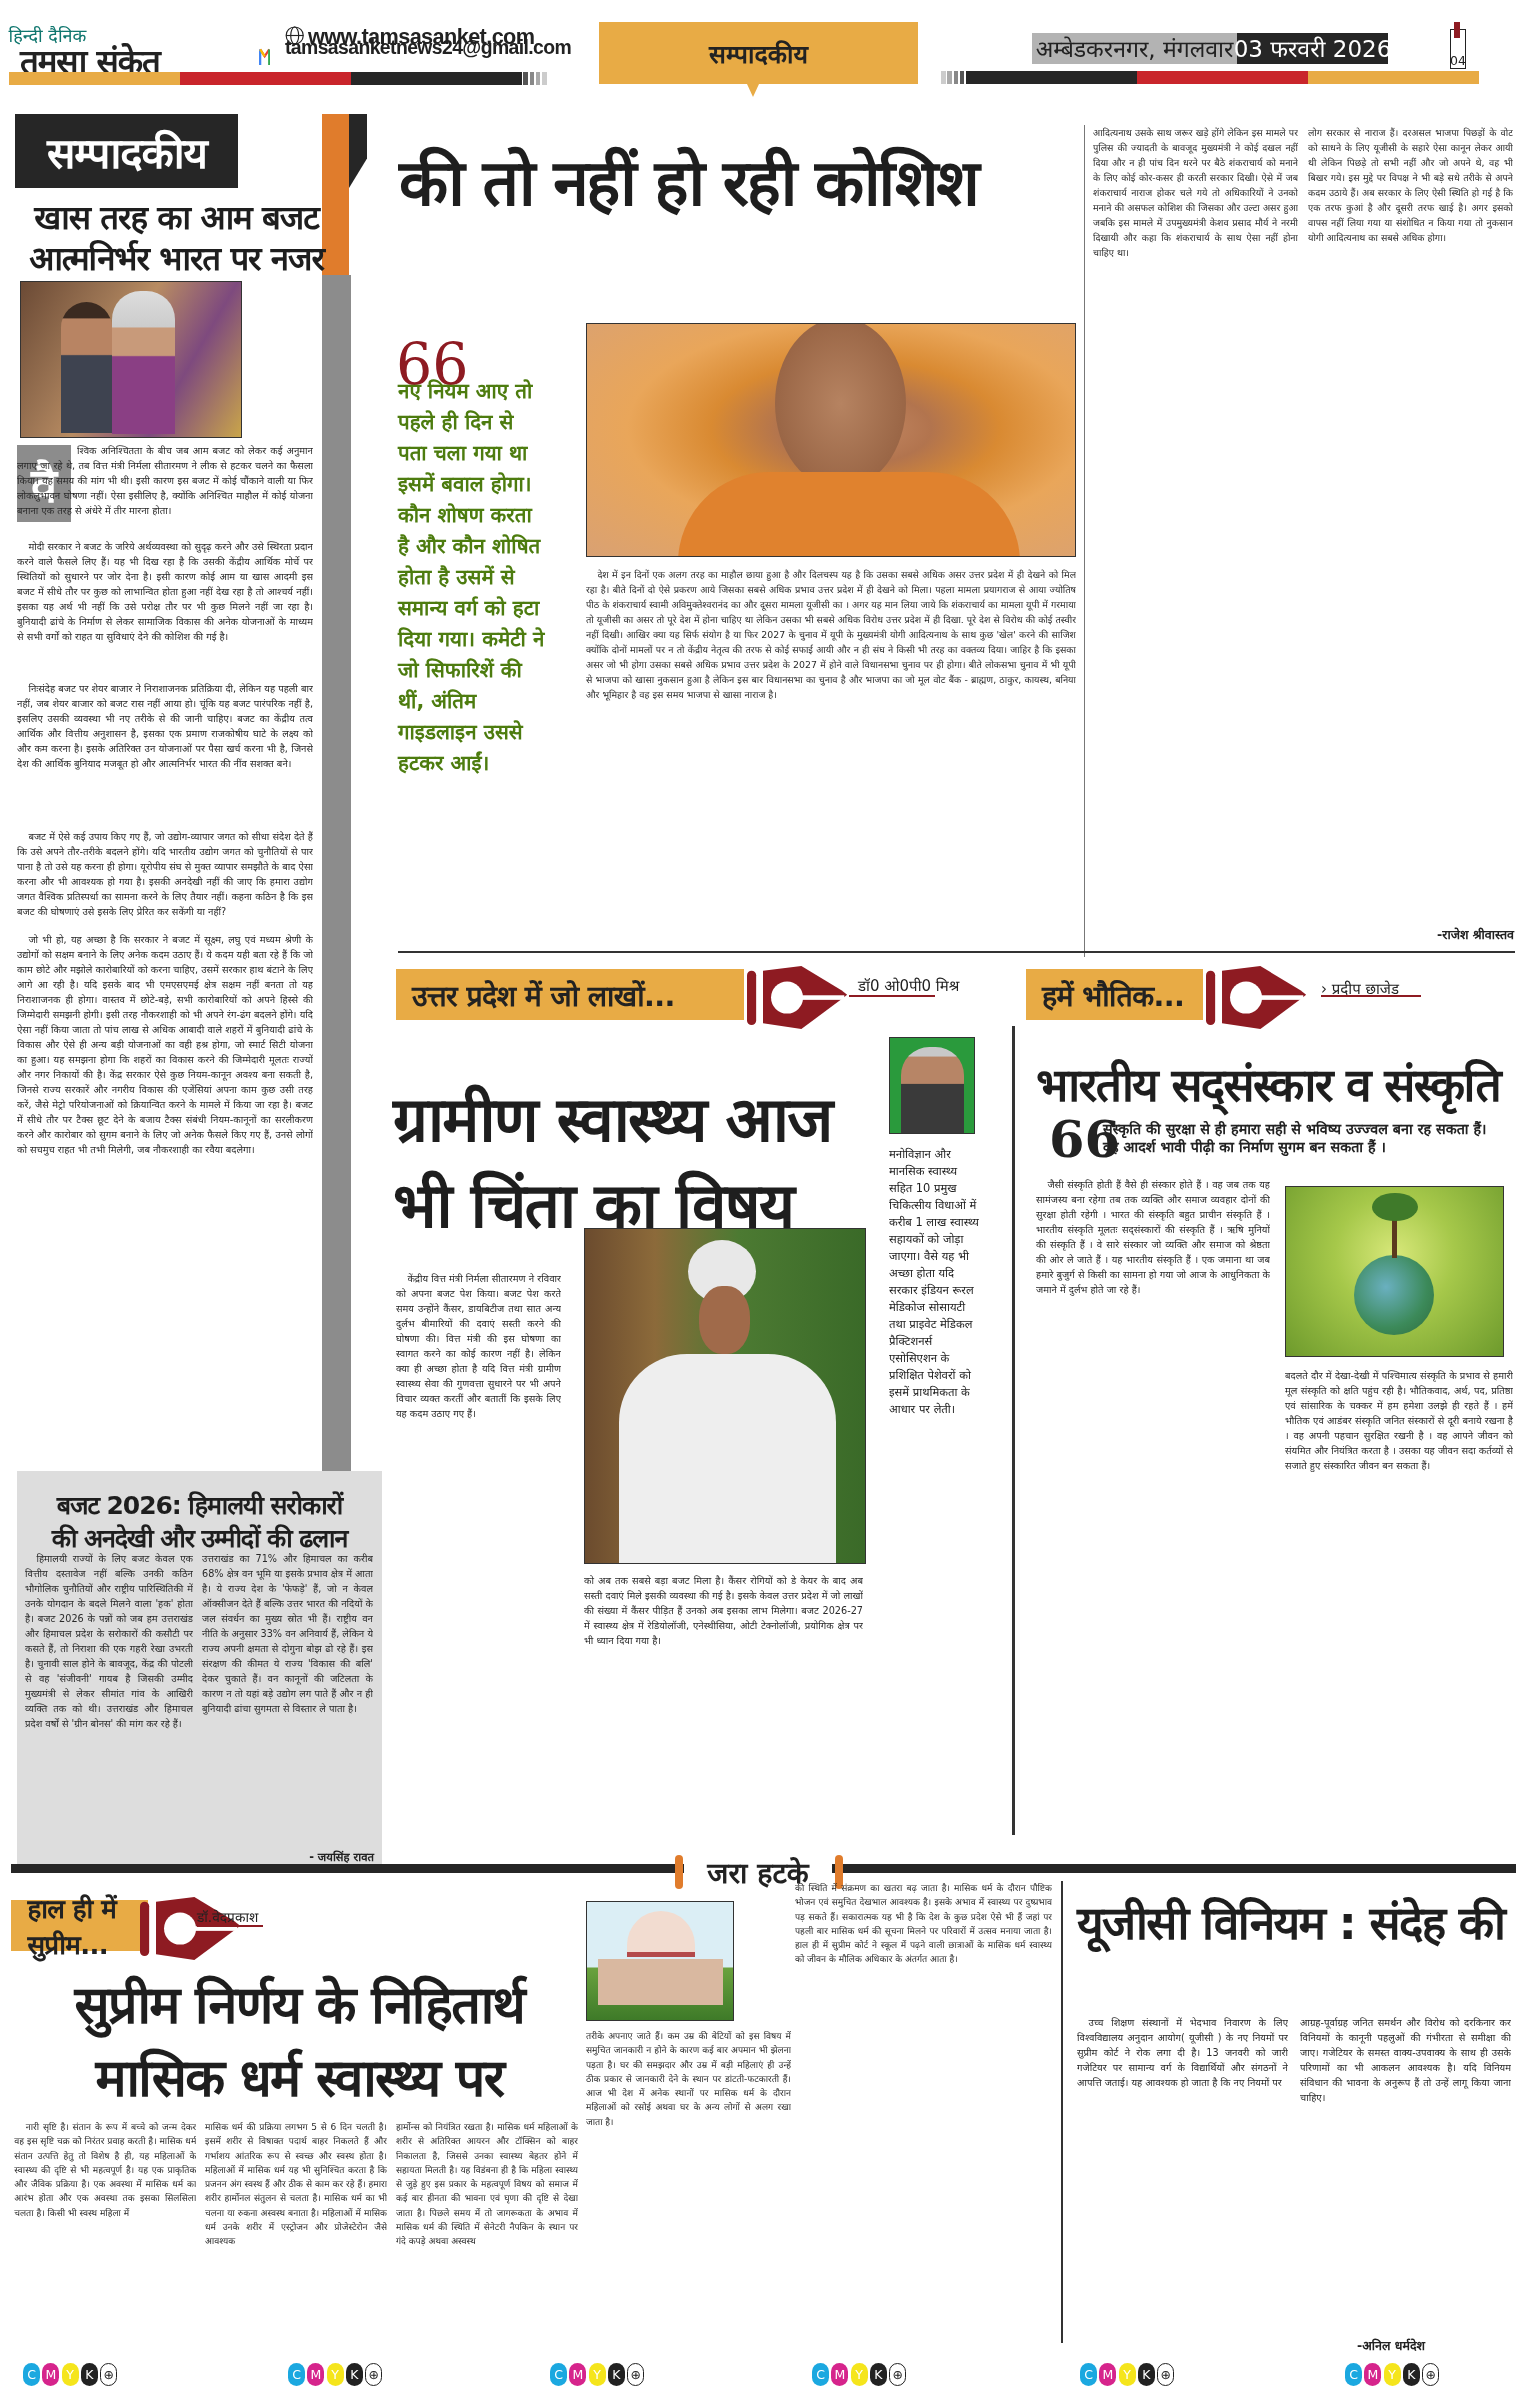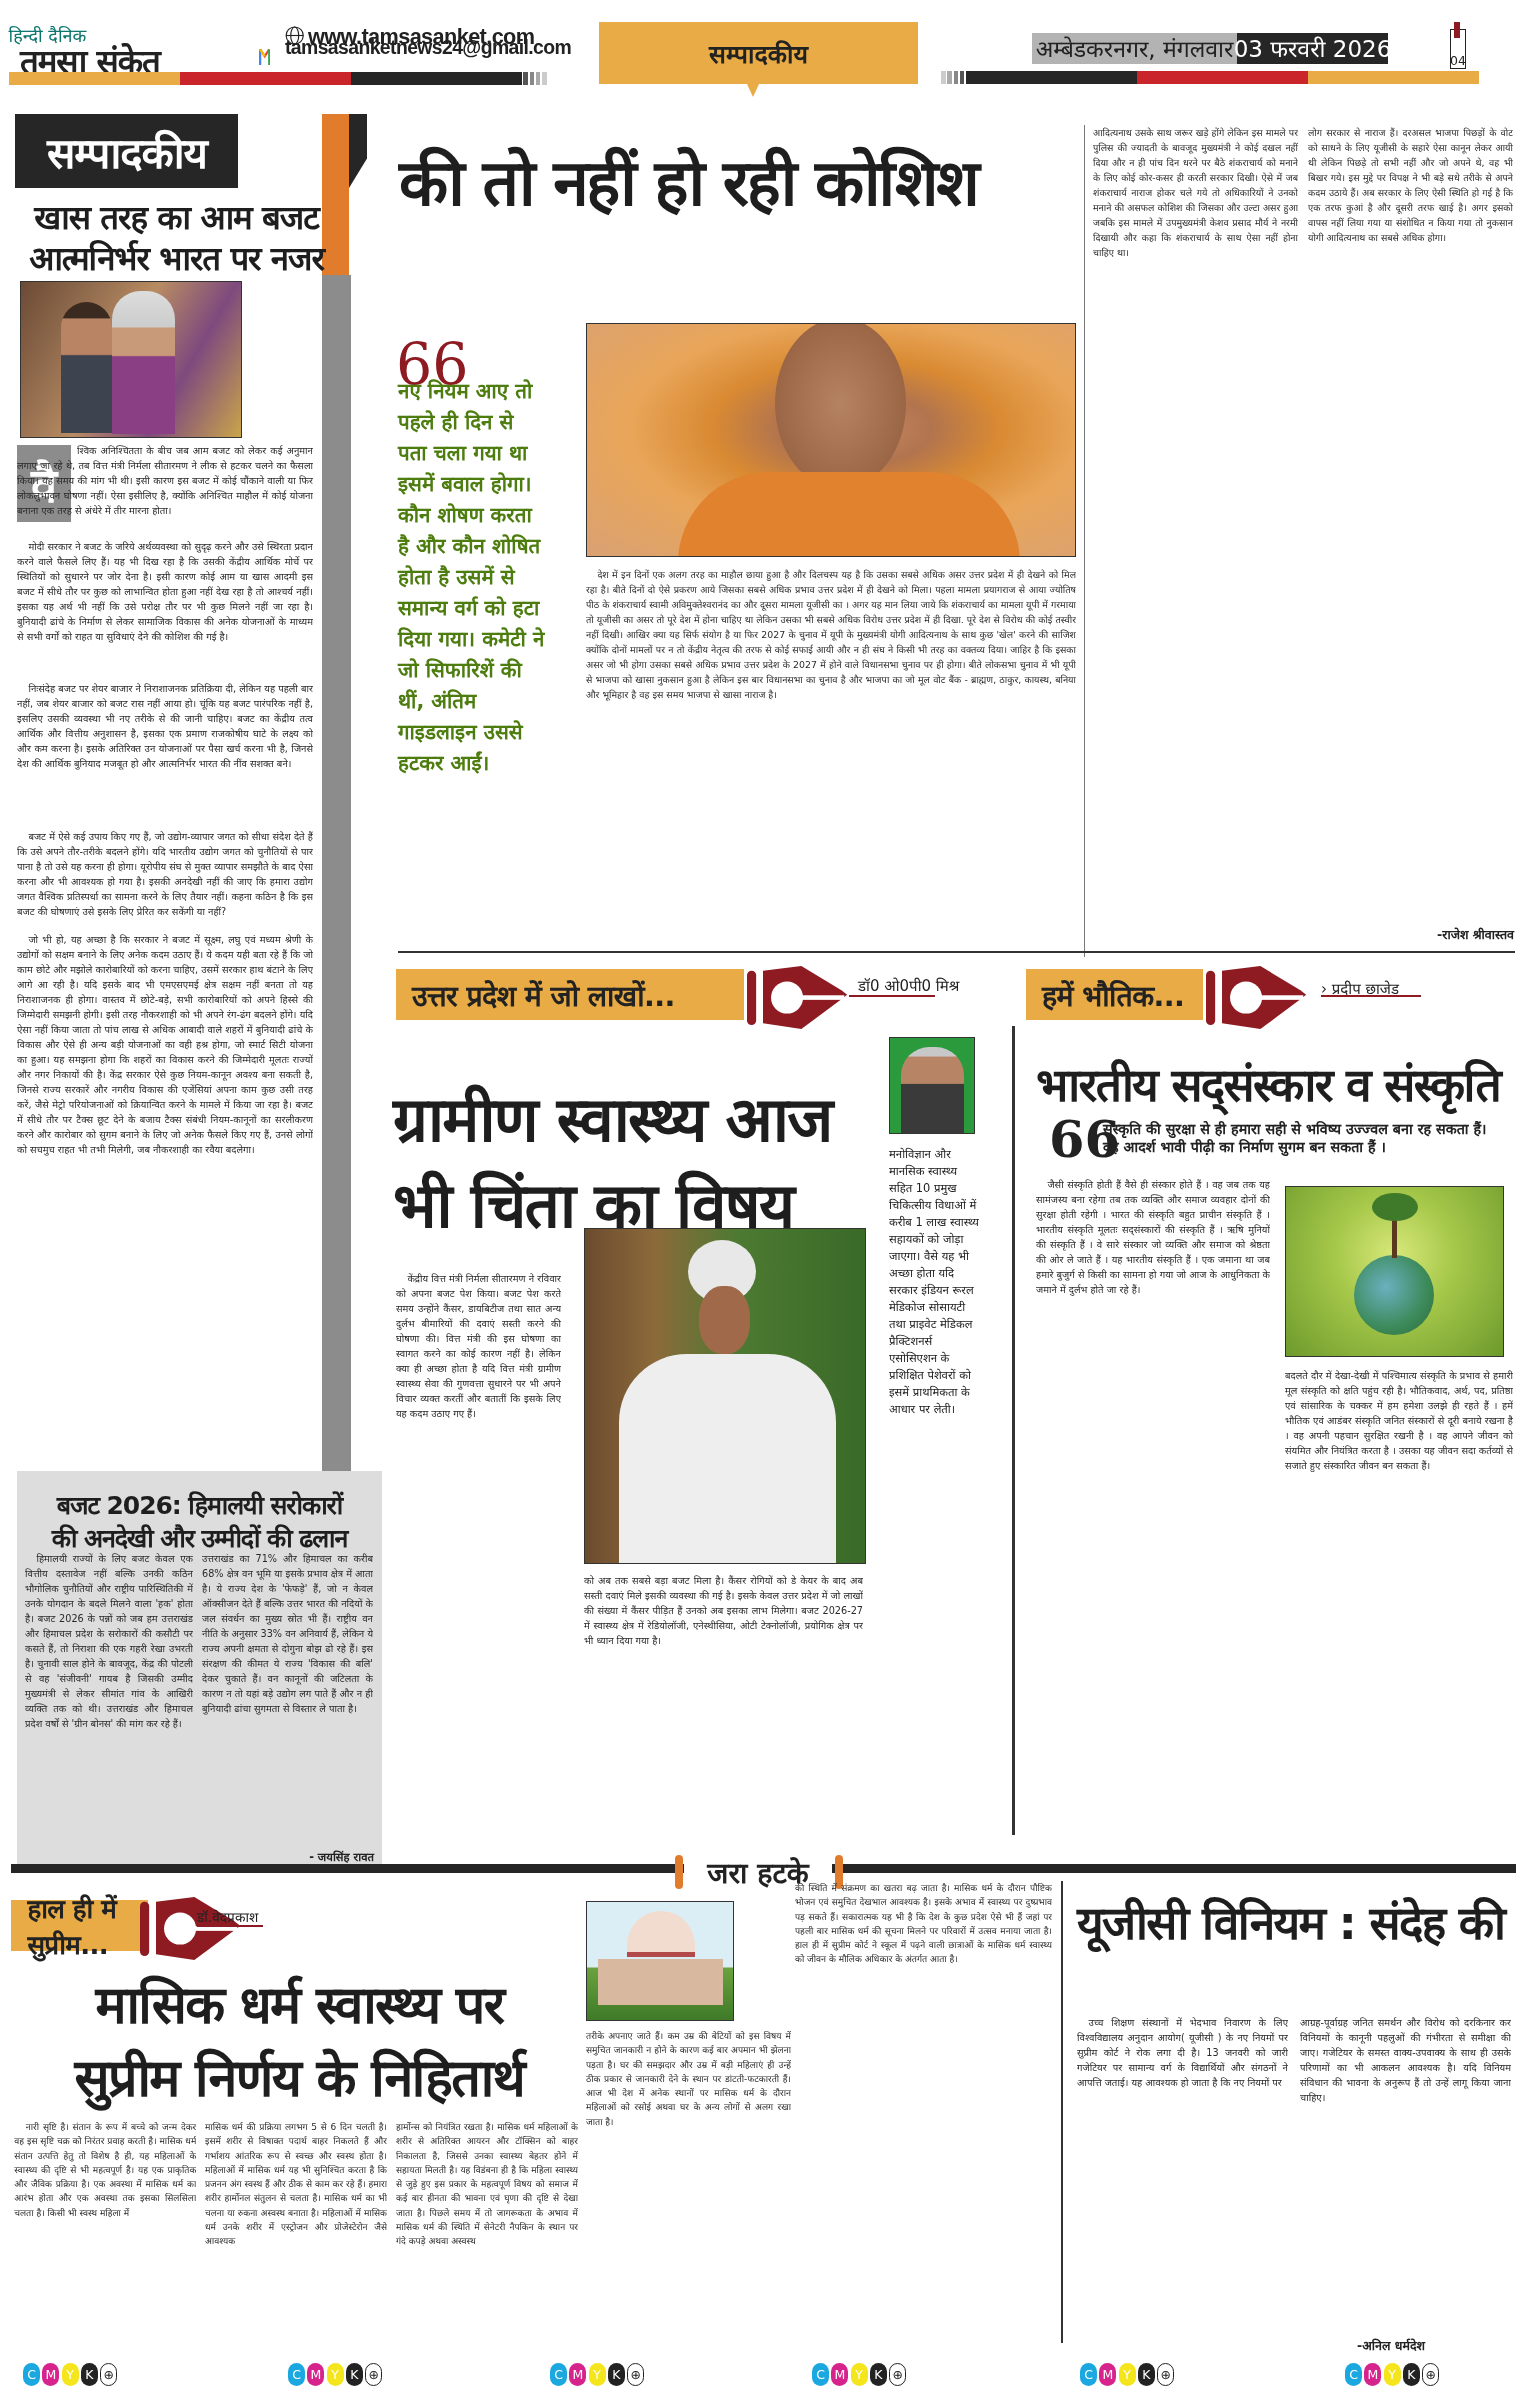--- a/index.html
+++ b/index.html
@@ -225,22 +225,22 @@
       <rect x="70" y="51" width="100" height="8" fill="#fff"></rect>
     </svg>
 </div>
 <div class="abs byline" data-name="menstrual-byline" style="left:197px;top:1907px;font-size:13.7px">डॉ.वेदप्रकाश</div>
 <div class="abs rule" data-name="menstrual-byline-rule" style="left:197px;top:1925px;width:66px"></div>
 <style>
 [data-name="menstrual-kicker"]{width:137px !important}
 [data-name="fountain-pen-icon-3"]{left:140px !important}
 </style>
 <div class="abs hl" data-name="menstrual-headline" style="left:14.3px;top:1969px;width:570px;font-size:52px;line-height:73px;text-align:center;letter-spacing:-1.7px">
+  <div>सुप्रीम निर्णय के निहितार्थ</div>
   <div>मासिक धर्म स्वास्थ्य पर</div>
-  <div>सुप्रीम निर्णय के निहितार्थ</div>
 </div>
 <div class="abs txt" data-name="menstrual-col-1" style="left:14.3px;top:2120px;width:182px;text-indent:11.4px;font-size:9px;line-height:14.3px">नारी सृष्टि है। संतान के रूप में बच्चे को जन्म देकर वह इस सृष्टि चक्र को निरंतर प्रवाह करती है। मासिक धर्म संतान उत्पत्ति हेतु तो विशेष है ही, यह महिलाओं के स्वास्थ्य की दृष्टि से भी महत्वपूर्ण है। यह एक प्राकृतिक और जैविक प्रक्रिया है। एक अवस्था में मासिक धर्म का आरंभ होता और एक अवस्था तक इसका सिलसिला चलता है। किसी भी स्वस्थ महिला में</div>
 <div class="abs txt" data-name="menstrual-col-2" style="left:205px;top:2120px;width:182px;font-size:9px;line-height:14.3px">मासिक धर्म की प्रक्रिया लगभग 5 से 6 दिन चलती है। इसमें शरीर से विषाक्त पदार्थ बाहर निकलते हैं और गर्भाशय आंतरिक रूप से स्वच्छ और स्वस्थ होता है। महिलाओं में मासिक धर्म यह भी सुनिश्चित करता है कि प्रजनन अंग स्वस्थ हैं और ठीक से काम कर रहे हैं। हमारा शरीर हार्मोनल संतुलन से चलता है। मासिक धर्म का भी चलना या रुकना अस्वस्थ बनाता है। महिलाओं में मासिक धर्म उनके शरीर में एस्ट्रोजन और प्रोजेस्टेरोन जैसे आवश्यक</div>
 <div class="abs txt" data-name="menstrual-col-3" style="left:396px;top:2120px;width:182px;font-size:9px;line-height:14.3px">हार्मोन्स को नियंत्रित रखता है। मासिक धर्म महिलाओं के शरीर से अतिरिक्त आयरन और टॉक्सिन को बाहर निकालता है, जिससे उनका स्वास्थ्य बेहतर होने में सहायता मिलती है। यह विडंबना ही है कि महिला स्वास्थ्य से जुड़े हुए इस प्रकार के महत्वपूर्ण विषय को समाज में कई बार हीनता की भावना एवं घृणा की दृष्टि से देखा जाता है। पिछले समय में तो जागरूकता के अभाव में मासिक धर्म की स्थिति में सेनेटरी नैपकिन के स्थान पर गंदे कपड़े अथवा अस्वस्थ</div>
 <div class="abs photo" data-name="supreme-court-photo" style="left:586px;top:1901px;width:148px;height:120px;background:linear-gradient(#dbeef5 0,#dbeef5 55%,#6aa23e 56%,#3e7a28 100%)">
   <div data-name="court-dome" style="position:absolute;left:40px;top:8.6px;width:68px;height:46px;border-radius:34px 34px 0 0;background:#f2dcd0;border-bottom:5.7px solid #b34a4a"></div>
   <div data-name="court-building" style="position:absolute;left:11.4px;top:57px;width:125px;height:46px;background:#d9b8a0"></div>
 </div>
 <div class="abs txt" data-name="menstrual-col-4" style="left:586px;top:2029px;width:182px;font-size:9px;line-height:14.3px">तरीके अपनाए जाते हैं। कम उम्र की बेटियों को इस विषय में समुचित जानकारी न होने के कारण कई बार अपमान भी झेलना पड़ता है। घर की समझदार और उम्र में बड़ी महिलाएं ही उन्हें ठीक प्रकार से जानकारी देने के स्थान पर डांटती-फटकारती हैं। आज भी देश में अनेक स्थानों पर मासिक धर्म के दौरान महिलाओं को रसोई अथवा घर के अन्य लोगों से अलग रखा जाता है।</div>
 <div class="abs txt" data-name="menstrual-col-5" style="left:798px;top:1881px;width:245px;font-size:9px;line-height:14.3px">की स्थिति में संक्रमण का खतरा बढ़ जाता है। मासिक धर्म के दौरान पौष्टिक भोजन एवं समुचित देखभाल आवश्यक है। इसके अभाव में स्वास्थ्य पर दुष्प्रभाव पड़ सकते हैं। सकारात्मक यह भी है कि देश के कुछ प्रदेश ऐसे भी हैं जहां पर पहली बार मासिक धर्म की सूचना मिलने पर परिवारों में उत्सव मनाया जाता है। हाल ही में सुप्रीम कोर्ट ने स्कूल में पढ़ने वाली छात्राओं के मासिक धर्म स्वास्थ्य को जीवन के मौलिक अधिकार के अंतर्गत आता है।</div>

